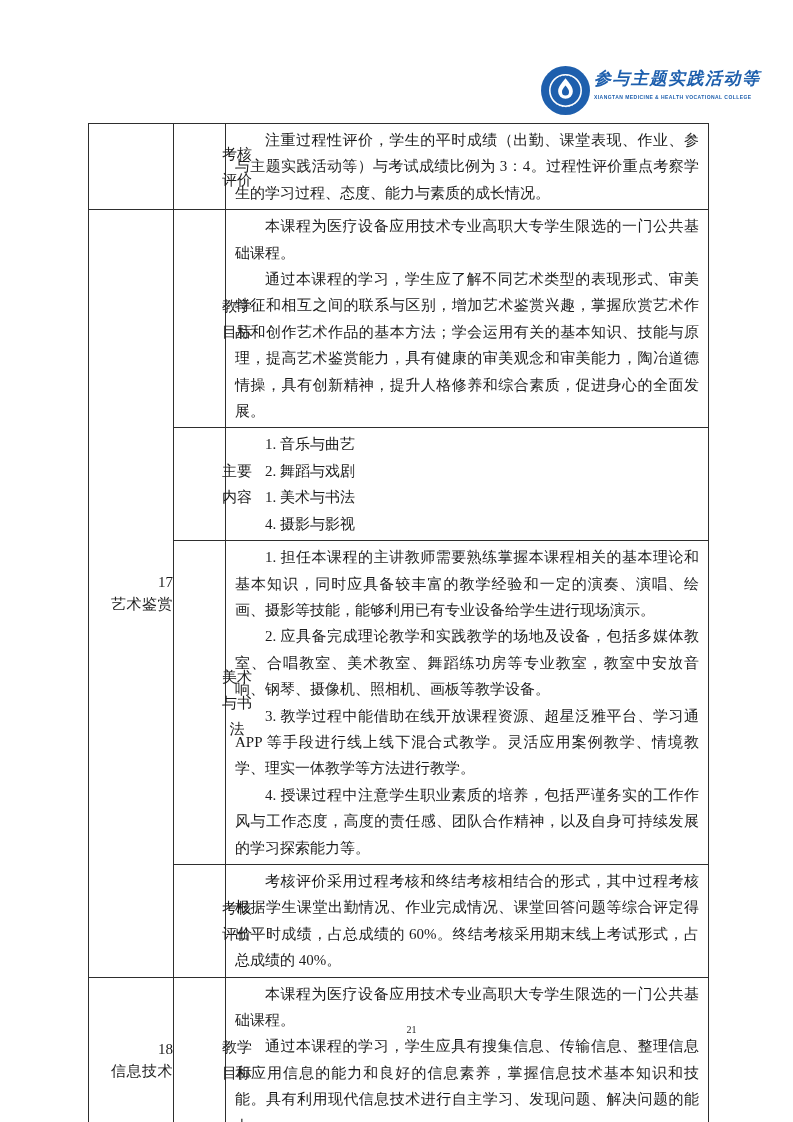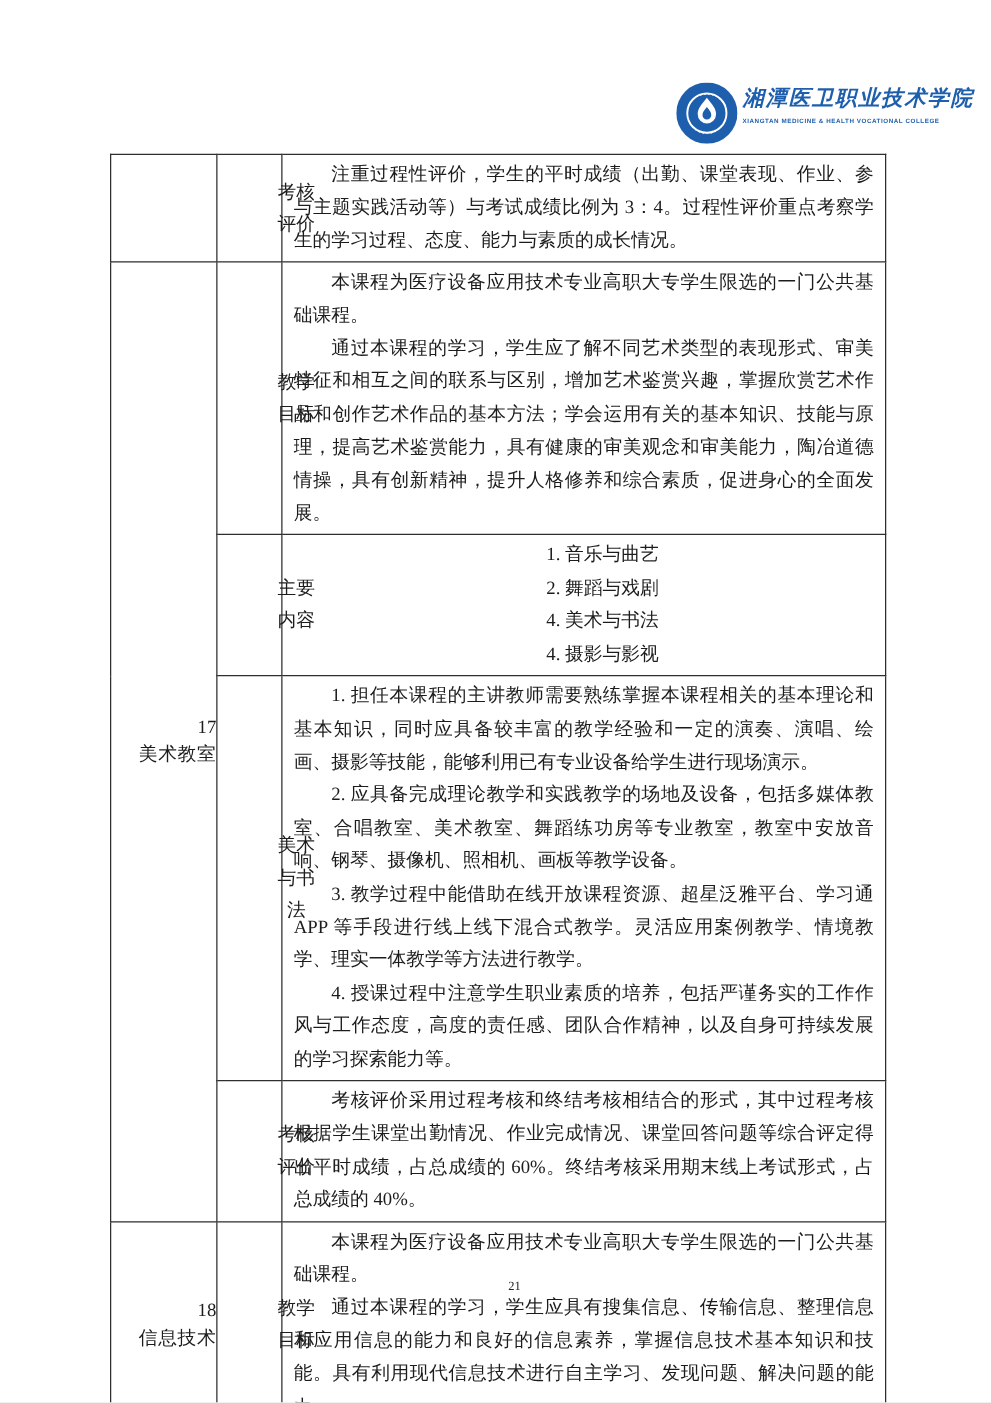--- a/index.html
+++ b/index.html
@@ -52,21 +52,21 @@
     display: inline-block; width: 2em;
     word-break: break-all; line-height: 26px; text-align: center; margin-left: 48px;
   }
 
   .content-cell { padding: 3px 9px; }
   .content-cell p {
     text-align: justify;
     text-indent: 2em;
     line-height: 26.4px;
   }
-  .content-cell p.list-item { text-align: center; }
+  .content-cell p.list-item { text-align: left; }
 
   tr.h-prev      td { height: 80px; }
   tr.h-goal17    td { height: 161px; }
   tr.h-content17 td { height: 106px; }
   tr.h-require17 td { height: 316px; }
   tr.h-assess17  td { height: 86px; }
   tr.h-goal18    td { height: 102px; }
 
   
   .page-num {
@@ -83,21 +83,21 @@
     <svg width="49" height="49" viewBox="0 0 50 50">
       <circle cx="25" cy="25" r="25" fill="#1e5fad"></circle>
       <circle cx="25" cy="25" r="16" fill="none" stroke="#ffffff" stroke-width="1.6"></circle>
       <path d="M25 12.5 c-4.5 6 -7.5 8.5 -7.5 13.5 a7.5 7.5 0 0 0 15 0 c0 -5 -3 -7.5 -7.5 -13.5 z" fill="#ffffff"></path>
       <path d="M25 20 c-2.2 2.8 -3.6 4.2 -3.6 6.6 a3.6 3.6 0 0 0 7.2 0 c0 -2.4 -1.4 -3.8 -3.6 -6.6 z" fill="#1e5fad"></path>
       <path d="M10 19 a16.5 16.5 0 0 1 30 0" fill="none" stroke="#ffffff" stroke-width="1" stroke-dasharray="1.2 2.1"></path>
       <path d="M13 36 a15.5 15.5 0 0 0 24 0" fill="none" stroke="#ffffff" stroke-width="0.8" stroke-dasharray="1 2.4"></path>
     </svg>
   </div>
   <div class="logo-textblock">
-    <div class="logo-zh">湘潭医卫职业技术学院</div>
+    <div class="logo-zh">参与主题实践活动等</div>
     <div class="logo-en">XIANGTAN MEDICINE &amp; HEALTH VOCATIONAL COLLEGE</div>
   </div>
 
   <table class="doc-table">
     <colgroup>
       <col class="col-course">
         <col class="col-label">
         <col class="col-content">
     </colgroup>
     <tbody>
@@ -108,39 +108,39 @@
           <span class="v-label">考核评价</span>
         </td>
         <td class="content-cell">
           <p>注重过程性评价，学生的平时成绩（出勤、课堂表现、作业、参与主题实践活动等）与考试成绩比例为 3：4。过程性评价重点考察学生的学习过程、态度、能力与素质的成长情况。</p>
         </td>
       </tr>
 
       <tr class="h-goal17">
         <td class="course-cell" rowspan="4">
           <div class="course-no">17</div>
-          <div class="course-name">美术教室</div>
+          <div class="course-name">艺术鉴赏</div>
         </td>
         <td class="label-cell">
           <span class="v-label">教学目标</span>
         </td>
         <td class="content-cell">
           <p>本课程为医疗设备应用技术专业高职大专学生限选的一门公共基础课程。</p>
           <p>通过本课程的学习，学生应了解不同艺术类型的表现形式、审美特征和相互之间的联系与区别，增加艺术鉴赏兴趣，掌握欣赏艺术作品和创作艺术作品的基本方法；学会运用有关的基本知识、技能与原理，提高艺术鉴赏能力，具有健康的审美观念和审美能力，陶冶道德情操，具有创新精神，提升人格修养和综合素质，促进身心的全面发展。</p>
         </td>
       </tr>
 
       <tr class="h-content17">
         <td class="label-cell">
           <span class="v-label">主要内容</span>
         </td>
         <td class="content-cell">
           <p class="list-item">1. 音乐与曲艺</p>
           <p class="list-item">2. 舞蹈与戏剧</p>
-          <p class="list-item">4. 美术与书法</p>
+          <p class="list-item">1. 美术与书法</p>
           <p class="list-item">4. 摄影与影视</p>
         </td>
       </tr>
 
       <tr class="h-require17">
         <td class="label-cell">
           <span class="v-label">美术与书法</span>
         </td>
         <td class="content-cell">
           <p>1. 担任本课程的主讲教师需要熟练掌握本课程相关的基本理论和基本知识，同时应具备较丰富的教学经验和一定的演奏、演唱、绘画、摄影等技能，能够利用已有专业设备给学生进行现场演示。</p>

